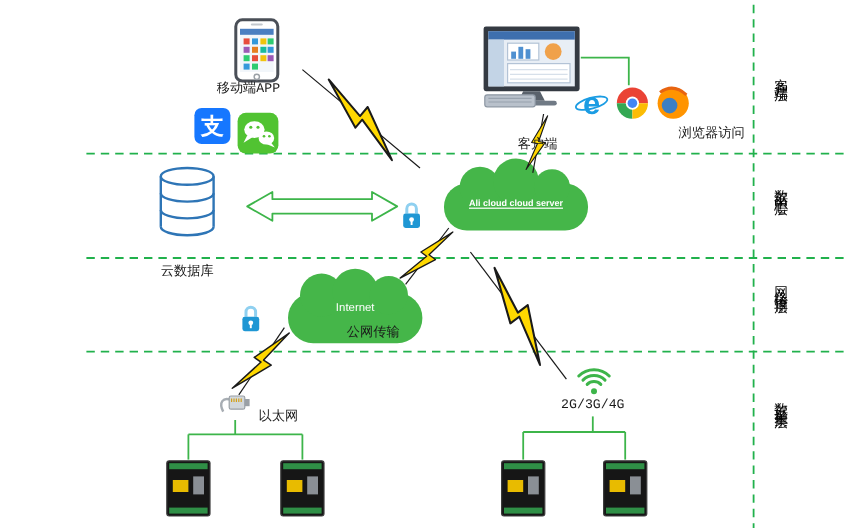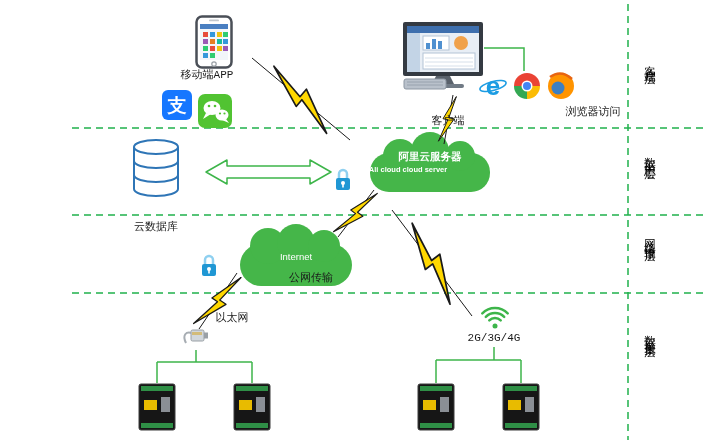--- a/index.html
+++ b/index.html
@@ -229,25 +229,24 @@
       <rect x="22" y="13" width="9" height="15" fill="#8a8f95"></rect>
       <rect x="2" y="39" width="32" height="5" fill="#2f8f46"></rect>
     </g>
   </svg>
 
   <div class="label" style="left:177px;top:69px;width:60px;">移动端APP</div>
   <div class="label" style="left:418px;top:92px;width:60px;margin-top:23px;">客户端</div>
   <div class="label" style="left:510px;top:106px;width:70px;margin-left:48px;">浏览器访问</div>
   <div class="label" style="left:121px;top:200px;width:70px;margin-top:21px;">云数据库</div>
   <div class="label" style="left:263px;top:272px;width:70px;text-align:right;">公网传输</div>
-  <div class="label" style="left:210px;top:312px;width:44px;">以太网</div>
+  <div class="label" style="left:210px;top:342px;width:44px;">以太网</div>
   <div class="label" style="left:459px;top:332px;width:70px;">2G/3G/4G</div>
 
-  <div class="cloud-label" style="left:374px;top:150px;width:112px;font-size:10.5px;font-weight:bold;">阿里云服务器</div>
-  <div class="cloud-label" style="left:344px;top:165px;width:128px;font-size:7.5px;font-weight:bold;">Ali cloud  cloud server</div>
+  <div class="cloud-label" style="left:366px;top:165px;width:128px;font-size:7.5px;font-weight:bold;text-decoration:underline;">Ali cloud  cloud server</div>
   <div class="cloud-label" style="left:266px;top:251px;width:60px;font-size:9.5px;">Internet</div>
 
   <div class="vlabel" style="left:642px;top:56px;">客户端层</div>
   <div class="vlabel" style="left:642px;top:148px;">数据中心层</div>
   <div class="vlabel" style="left:642px;top:230px;">网络传输层</div>
   <div class="vlabel" style="left:642px;top:326px;">数据采集层</div>
 
 </div>
 
 </body></html>

